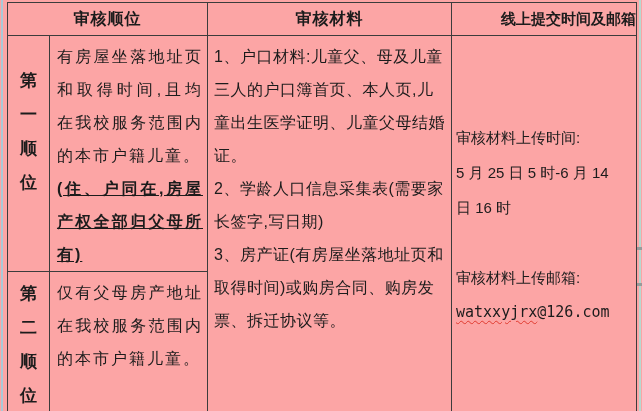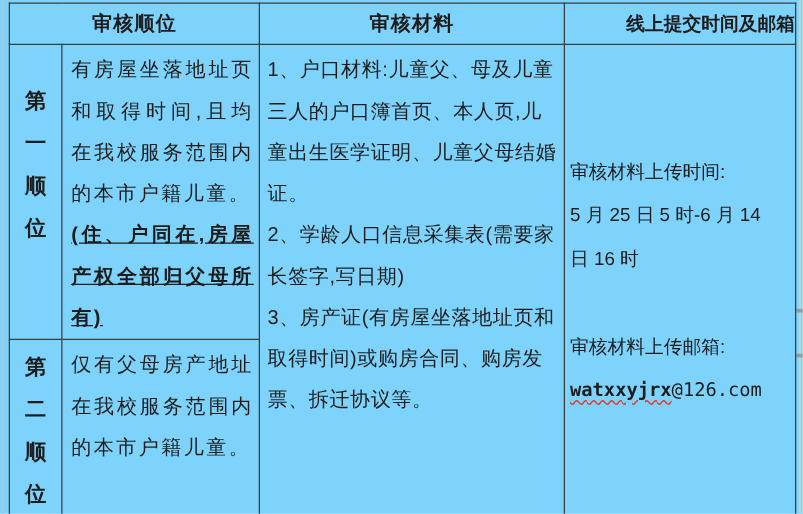--- a/index.html
+++ b/index.html
@@ -1,20 +1,20 @@
 <!DOCTYPE html>
 <html><head>
 <meta charset="utf-8">
 <style>
   * { margin: 0; padding: 0; box-sizing: border-box; }
   body { background: #ffffff; font-family: "Liberation Sans", sans-serif; }
   .screen {
     position: relative;
     width: 642px; height: 411px;
-    background: #7dd3fc;
+    background: #fca5a5;
     overflow: hidden;
   }
   .edge-left {
     position: absolute; left: 1px; top: 0;
     width: 2px; height: 100%;
     background: #a9cad8;
   }
   .edge-right {
     position: absolute; left: 639px; top: 0;
     width: 2px; height: 100%;
@@ -98,21 +98,20 @@
     font-family: "DejaVu Sans Mono", monospace;
     font-size: 15px;
     letter-spacing: 0;
   }
   .misspelled {
     text-decoration: underline;
     text-decoration-style: wavy;
     text-decoration-color: #e03a2f;
     text-decoration-thickness: 1px;
     text-underline-offset: 3px;
-    font-weight: bold;
   }
 </style>
 </head>
 <body>
 
 <div class="screen">
   <div class="edge-left"></div>
   <div class="edge-right"></div>
   <div class="tick tick-1"></div>
   <div class="tick tick-2"></div>

